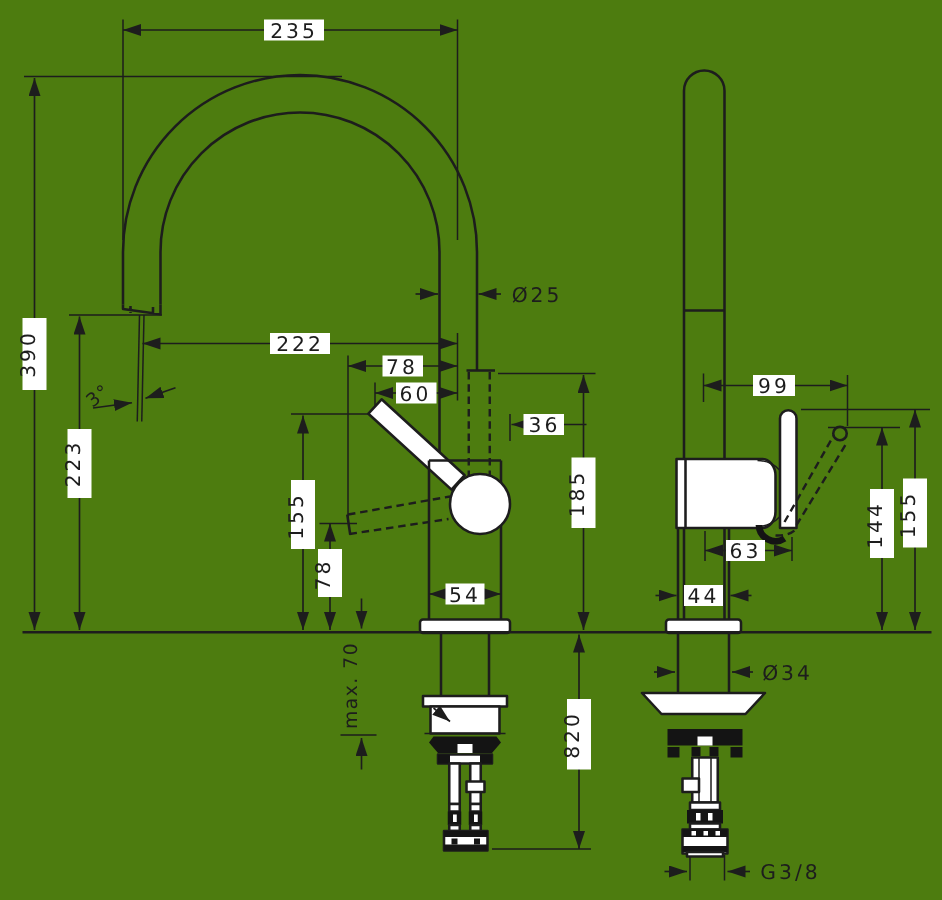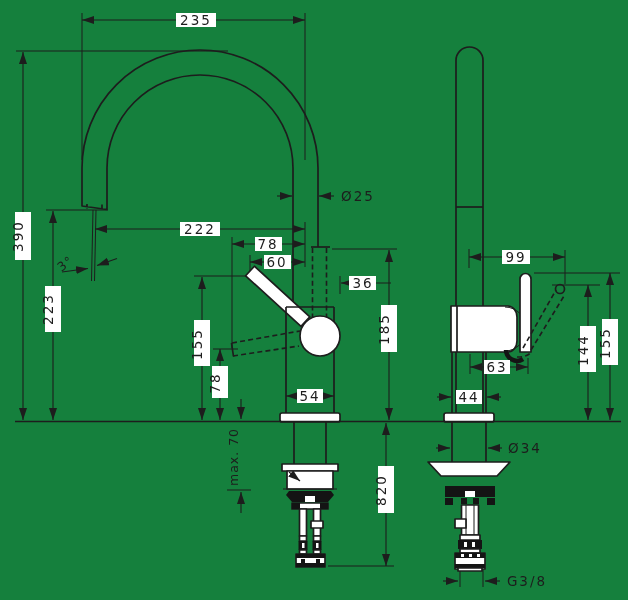--- a/index.html
+++ b/index.html
@@ -1,16 +1,16 @@
 <!DOCTYPE html>
 <html><head>
 <meta charset="utf-8">
 <style>
   html,body{margin:0;padding:0;background:#fff;}
-  .stage{position:relative;width:628px;height:600px;background:#15803d;overflow:hidden;
+  .stage{position:relative;width:628px;height:600px;background:#4d7c0f;overflow:hidden;
          font-family:"DejaVu Sans","Liberation Sans",sans-serif;}
   svg{position:absolute;left:0;top:0;}
   .obj{stroke:#1d1d1d;stroke-width:1.7;fill:none;stroke-linejoin:round;stroke-linecap:butt;}
   .objw{stroke:#1d1d1d;stroke-width:1.7;fill:#ffffff;stroke-linejoin:round;}
   .fillb{fill:#141414;stroke:none;}
   .thin{stroke:#1d1d1d;stroke-width:1;fill:none;}
   .dim{stroke:#1d1d1d;stroke-width:1.1;fill:none;}
   .dash{stroke:#1d1d1d;stroke-width:1.6;fill:none;stroke-dasharray:5 3.2;}
   text{fill:#1d1d1d;font-size:13.5px;letter-spacing:2px;}
   .sm{font-size:12.5px;letter-spacing:1px;}

